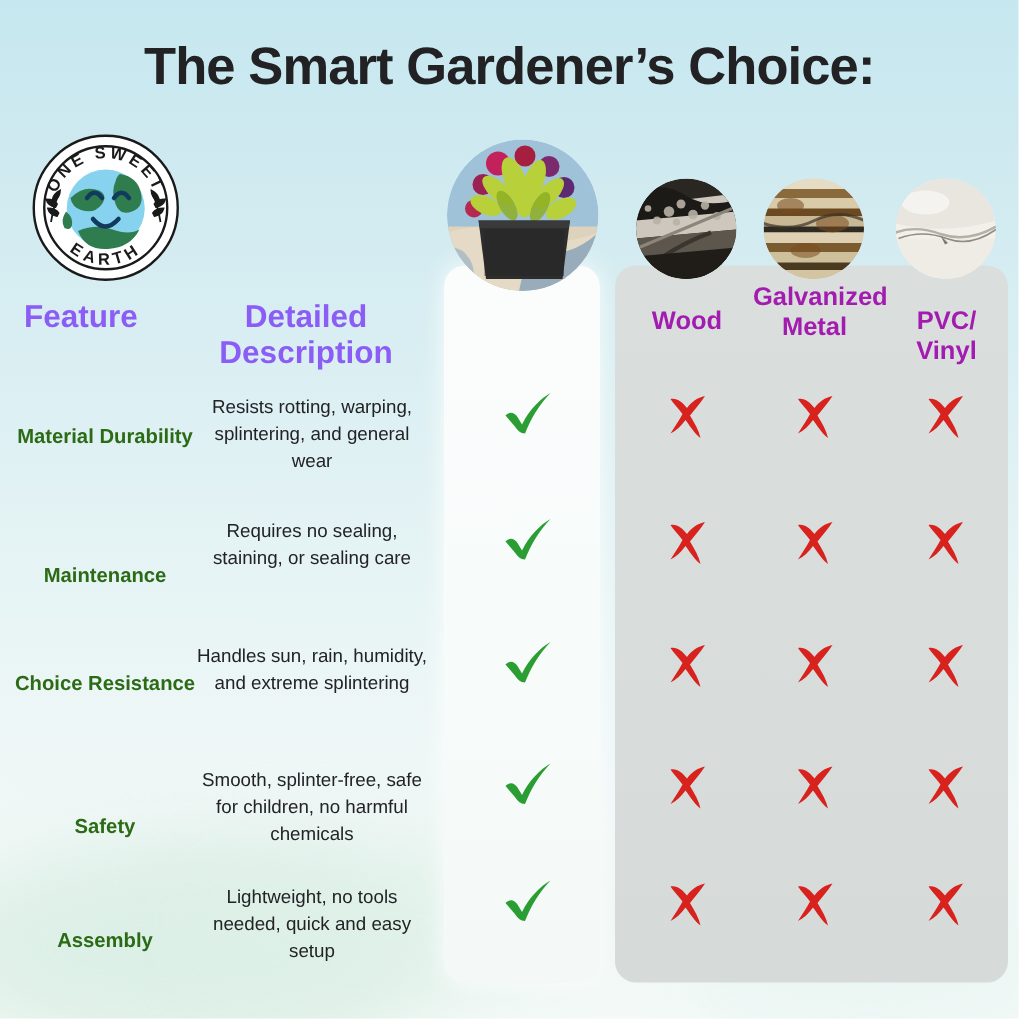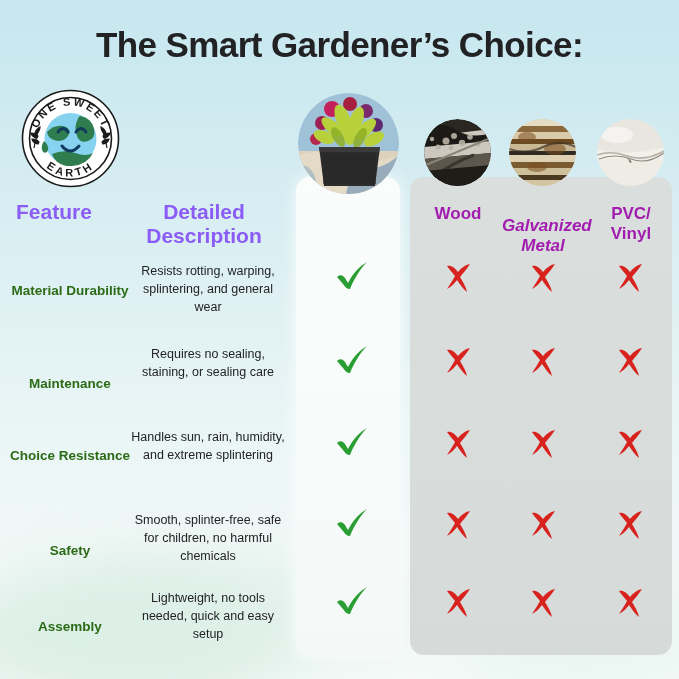--- a/index.html
+++ b/index.html
@@ -46,21 +46,21 @@
   .circ-hdpe{left:298px;top:93px;width:101px;height:101px;}
   .circ-wood{left:424px;top:119px;width:67px;height:67px;}
   .circ-galv{left:509px;top:119px;width:67px;height:67px;}
   .circ-pvc{left:597px;top:119px;width:67px;height:67px;}
 
   
   .collabel{position:absolute;text-align:center;font-weight:bold;line-height:1.15;}
   .collabel.hdpe{left:296px;top:202px;width:104px;font-size:21px;color:#2c6b16;}
   .collabel.other{font-size:17px;color:#a21caf;}
   .collabel.wood{left:419px;top:204px;width:78px;}
-  .collabel.galv{left:502px;top:216px;width:82px;font-style:italic;}
+  .collabel.galv{left:502px;top:188px;width:82px;}
   .collabel.pvc{left:592px;top:204px;width:78px;}
 
   
   .th{position:absolute;font-weight:bold;color:#8b5cf6;line-height:1.16;}
   .th-feature{left:16px;top:200px;width:120px;font-size:21px;text-align:left;}
   .th-desc{left:120px;top:200px;width:168px;font-size:21px;text-align:center;}
   .feat{
     position:absolute;left:8px;width:124px;text-align:center;
     font-size:13.5px;font-weight:bold;color:#2c6b16;line-height:1.25;margin-top:18px;
   }

